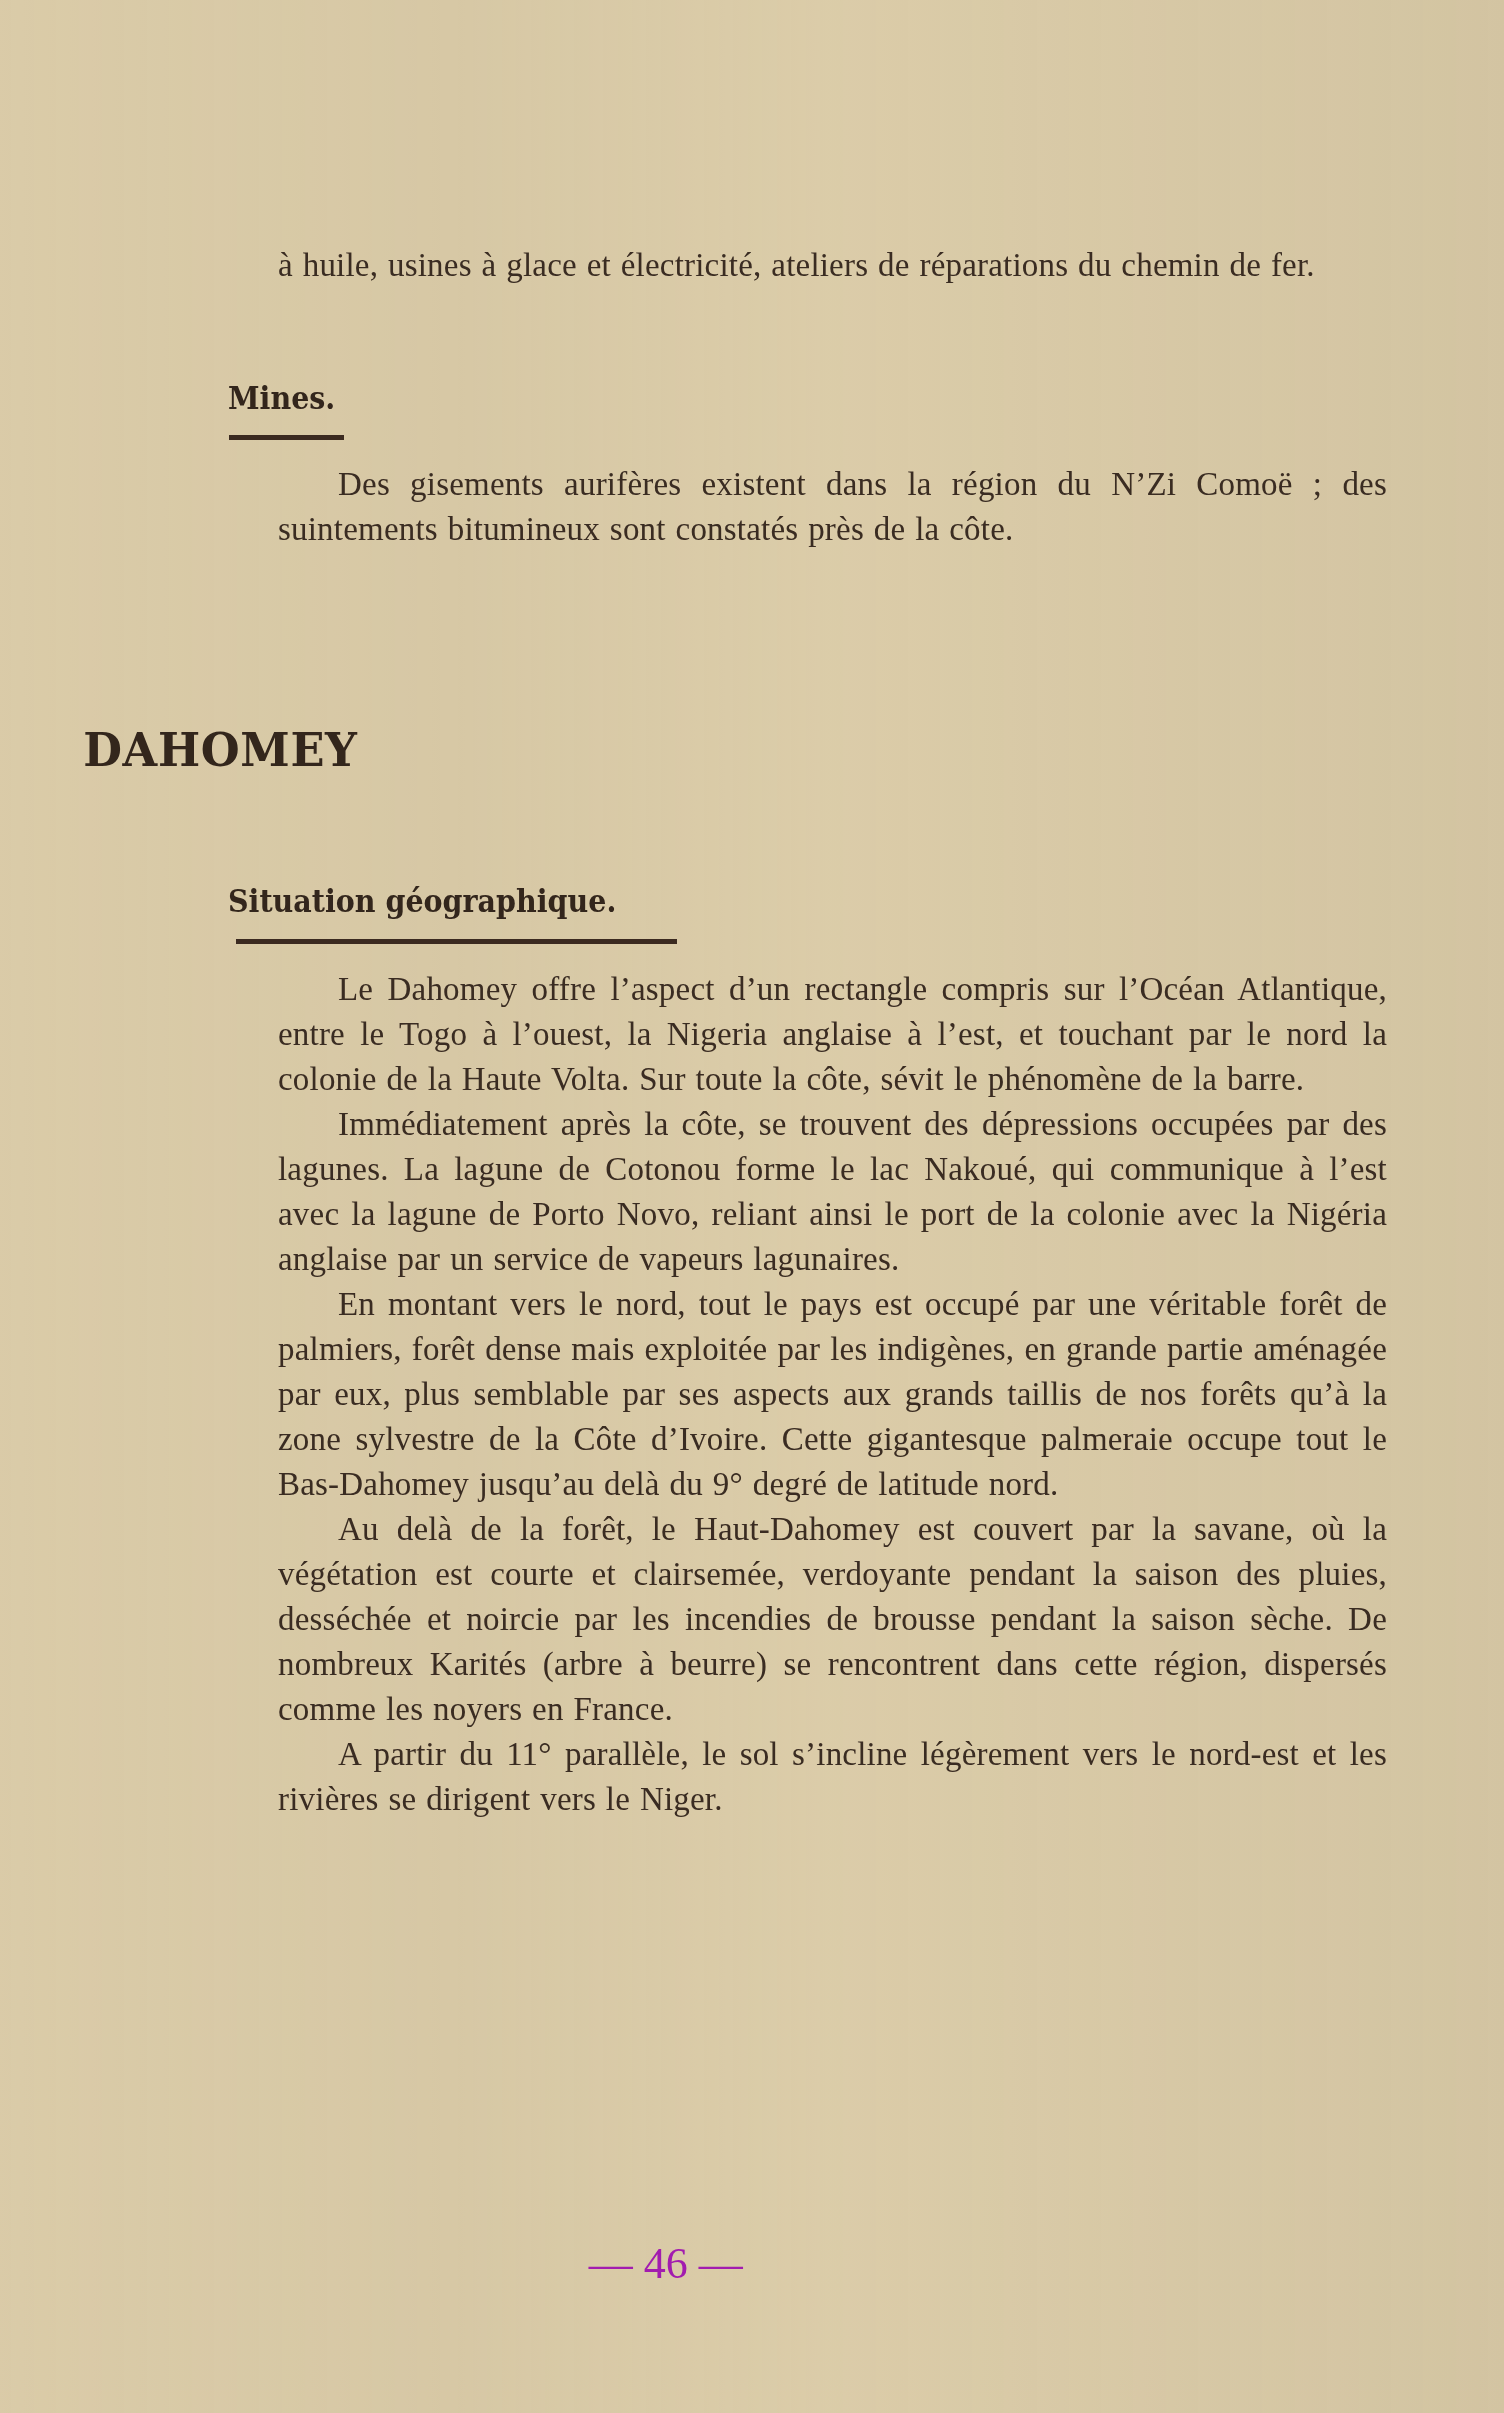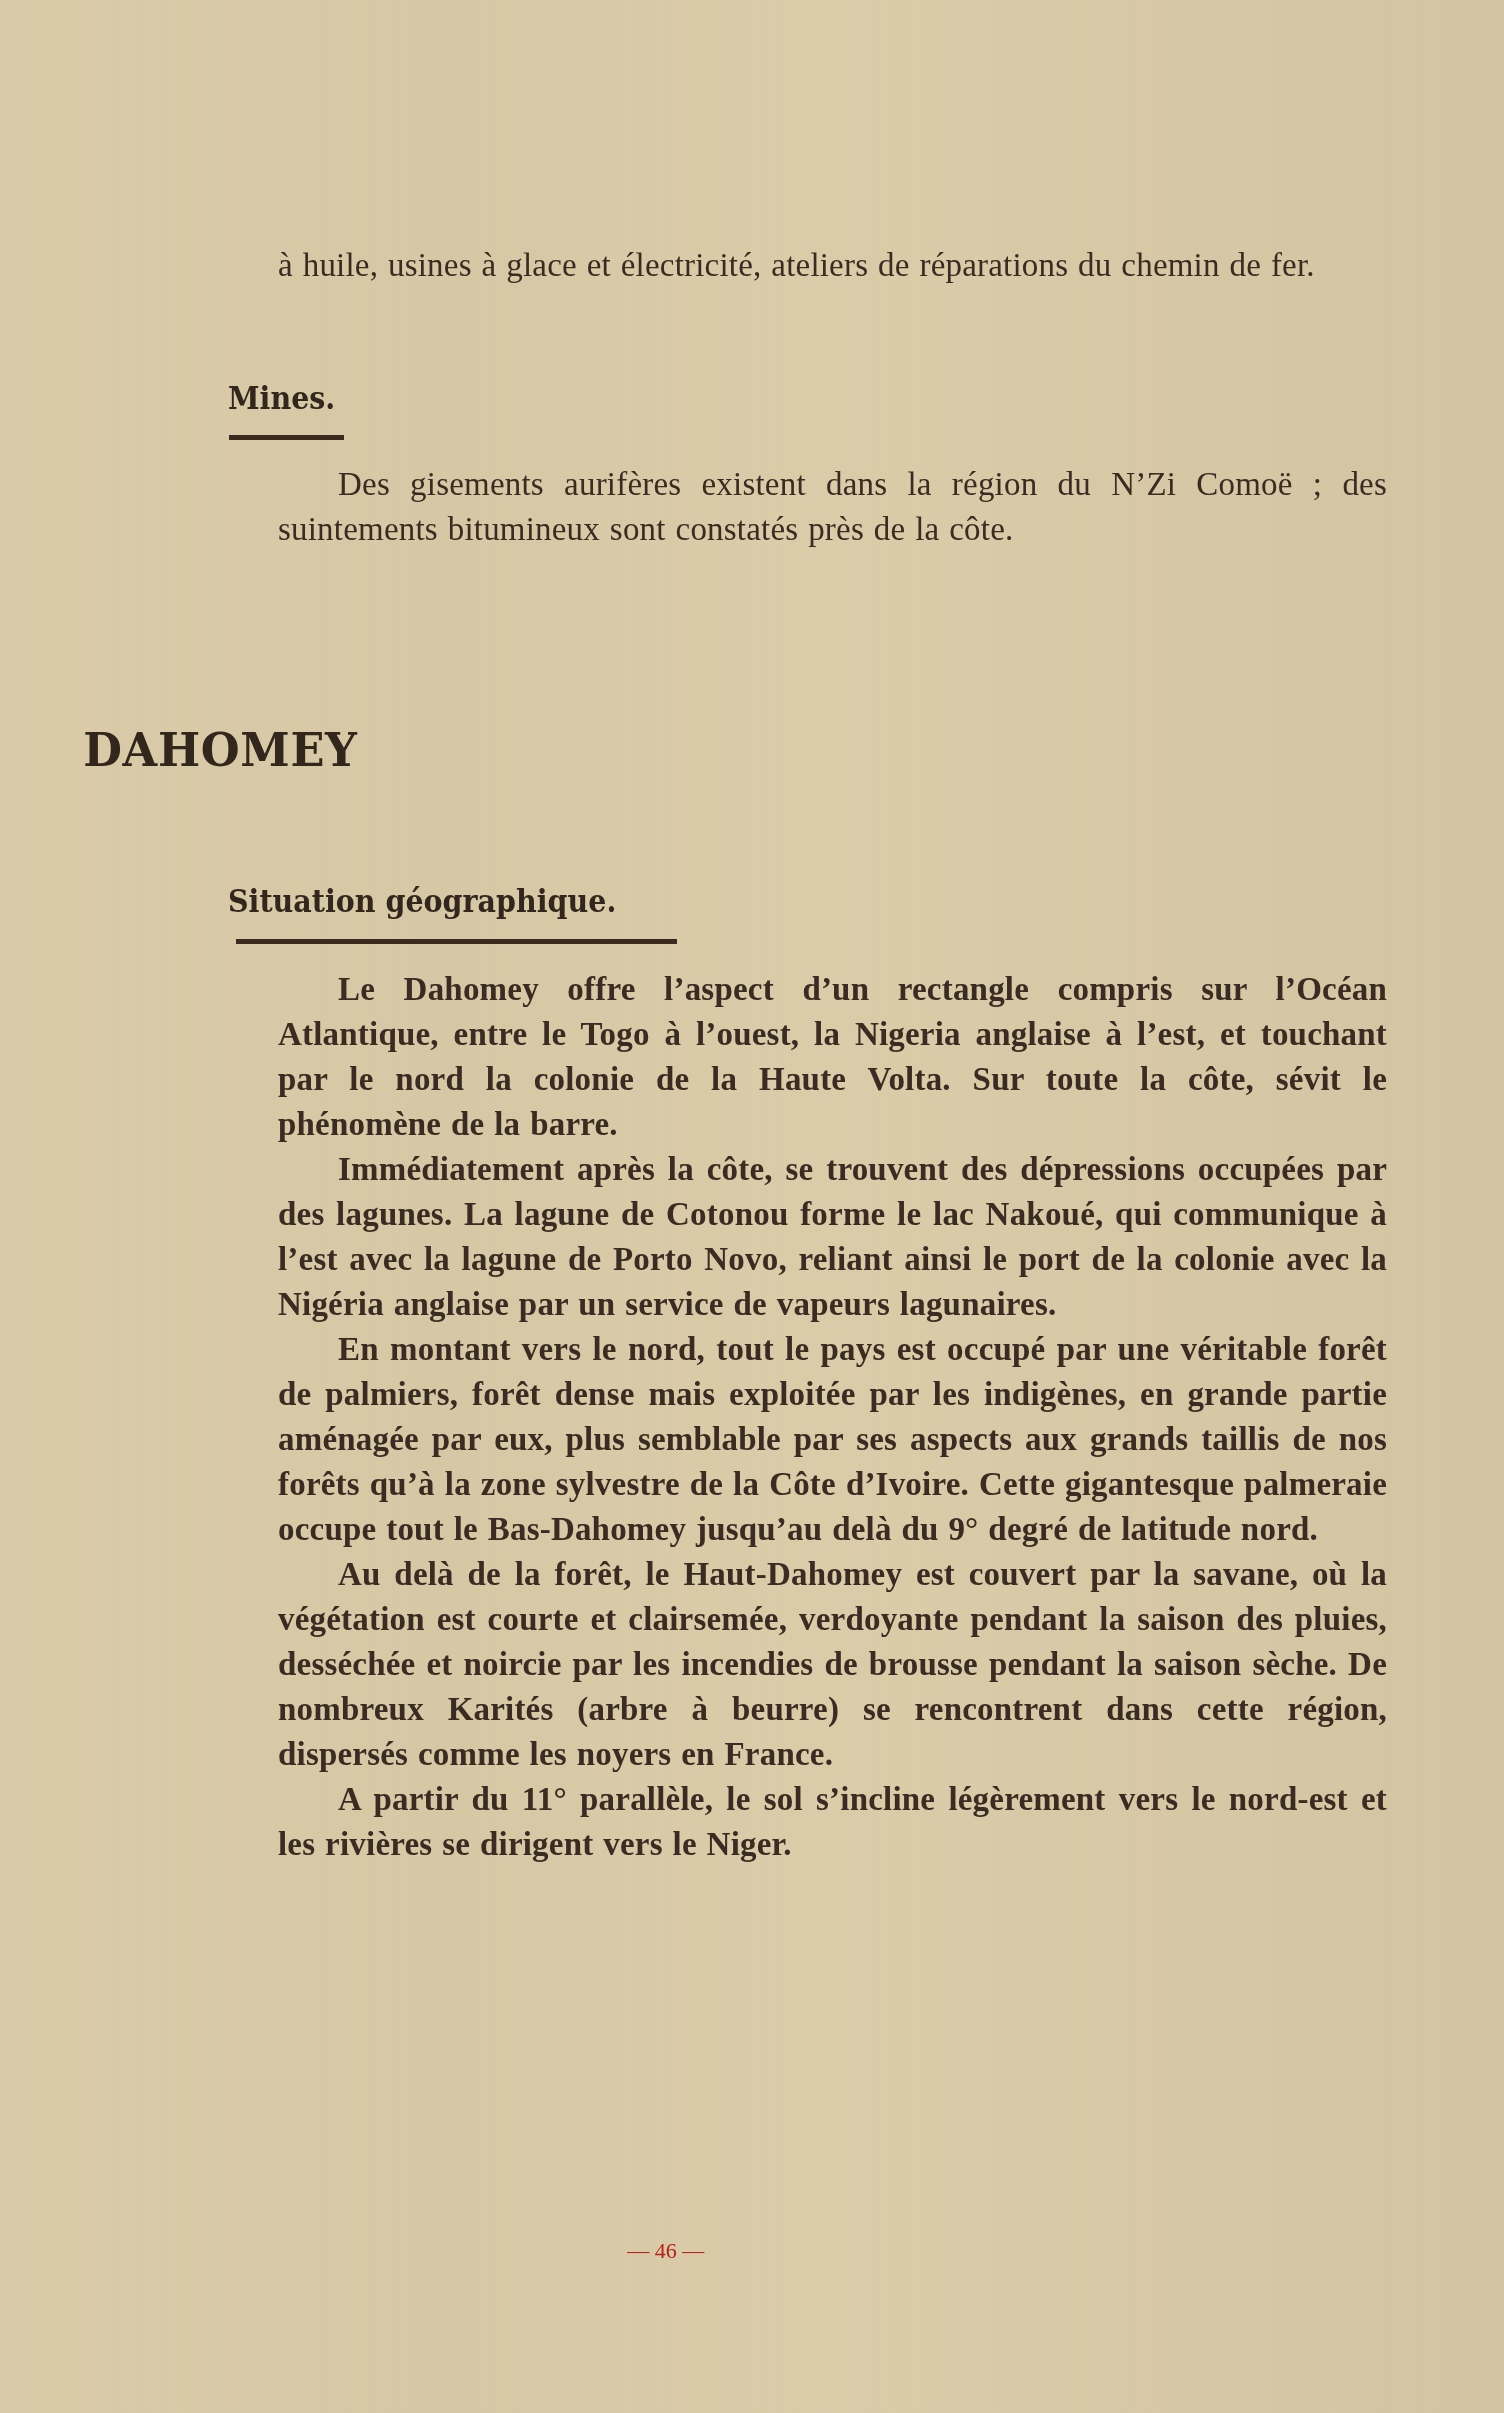--- a/index.html
+++ b/index.html
@@ -49,22 +49,22 @@
       font-weight: bold;
       font-size: 47px;
       letter-spacing: 0.7px;
       color: #33261c;
     }
     .title span { display: inline-block; transform: translateX(41px) scaleX(0.95); }
     .page-number {
       position: absolute;
       left: 0; width: 1221px; top: 2238px;
       text-align: center;
-      font-size: 22px;
-      color: #b91c1c;
+      font-size: 44px;
+      color: #a21caf;
     }
     .page-number span { display: inline-block; transform: translateX(20.3px); }
   </style>
 </head>
 <body>
 
 <div class="page">
 
   <div class="text-block" style="top: 243px;">
     <p class="lastline">à huile, usines à glace et électricité, ateliers de réparations du chemin de fer.</p>
@@ -77,21 +77,21 @@
     <p class="indent lastline">Des gisements aurifères existent dans la région du N’Zi Comoë ; des suintements bitumineux sont constatés près de la côte.</p>
   </div>
 
   <div class="title">
     <span>DAHOMEY</span>
   </div>
 
   <div class="heading" style="left: 193px; top: 883px;">Situation géographique.</div>
   <div class="underline" style="left: 201px; top: 939px; width: 441px;"></div>
 
-  <div class="text-block" style="top: 967px; font-weight: bold;">
+  <div class="text-block" style="top: 967px;">
     <p class="indent lastline">Le Dahomey offre l’aspect d’un rectangle compris sur l’Océan Atlantique, entre le Togo à l’ouest, la Nigeria anglaise à l’est, et touchant par le nord la colonie de la Haute Volta. Sur toute la côte, sévit le phénomène de la barre.</p>
     <p class="indent lastline">Immédiatement après la côte, se trouvent des dépressions occu­pées par des lagunes. La lagune de Cotonou forme le lac Nakoué, qui communique à l’est avec la lagune de Porto Novo, reliant ainsi le port de la colonie avec la Nigéria anglaise par un service de vapeurs lagu­naires.</p>
     <p class="indent lastline">En montant vers le nord, tout le pays est occupé par une véritable forêt de palmiers, forêt dense mais exploitée par les indigènes, en grande partie aménagée par eux, plus semblable par ses aspects aux grands taillis de nos forêts qu’à la zone sylvestre de la Côte d’Ivoire. Cette gigantesque palmeraie occupe tout le Bas-Dahomey jusqu’au delà du 9° degré de latitude nord.</p>
     <p class="indent lastline">Au delà de la forêt, le Haut-Dahomey est couvert par la savane, où la végétation est courte et clairsemée, verdoyante pendant la saison des pluies, desséchée et noircie par les incendies de brousse pendant la saison sèche. De nombreux Karités (arbre à beurre) se rencontrent dans cette région, dispersés comme les noyers en France.</p>
     <p class="indent lastline">A partir du 11° parallèle, le sol s’incline légèrement vers le nord-est et les rivières se dirigent vers le Niger.</p>
   </div>
 
   <div class="page-number">
     <span>— 46 —</span>
   </div>

